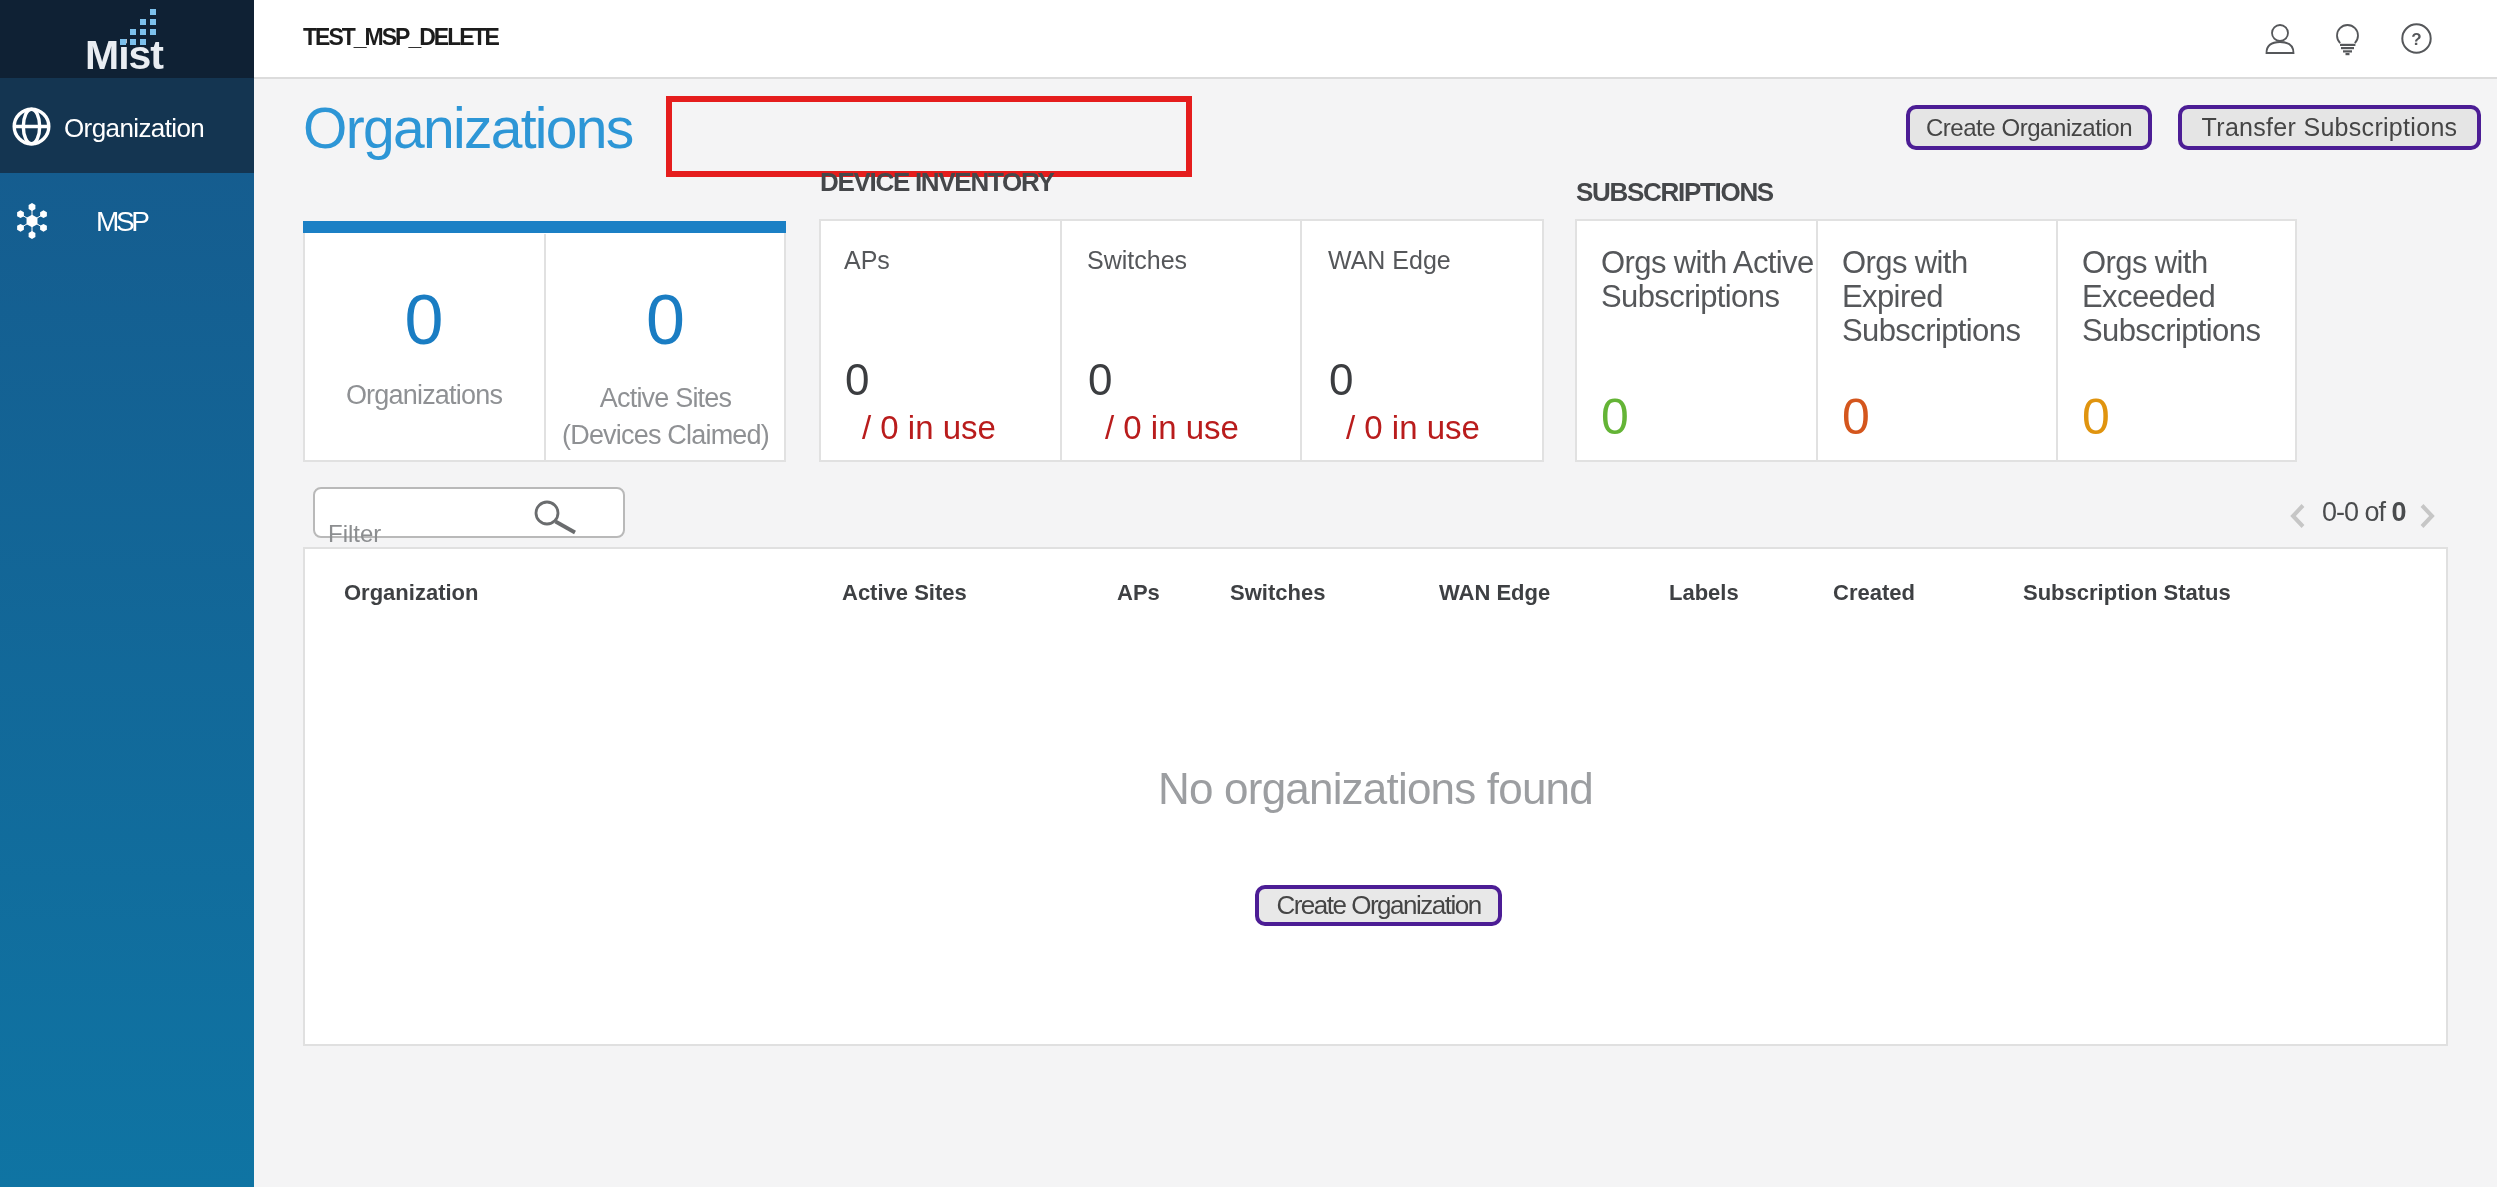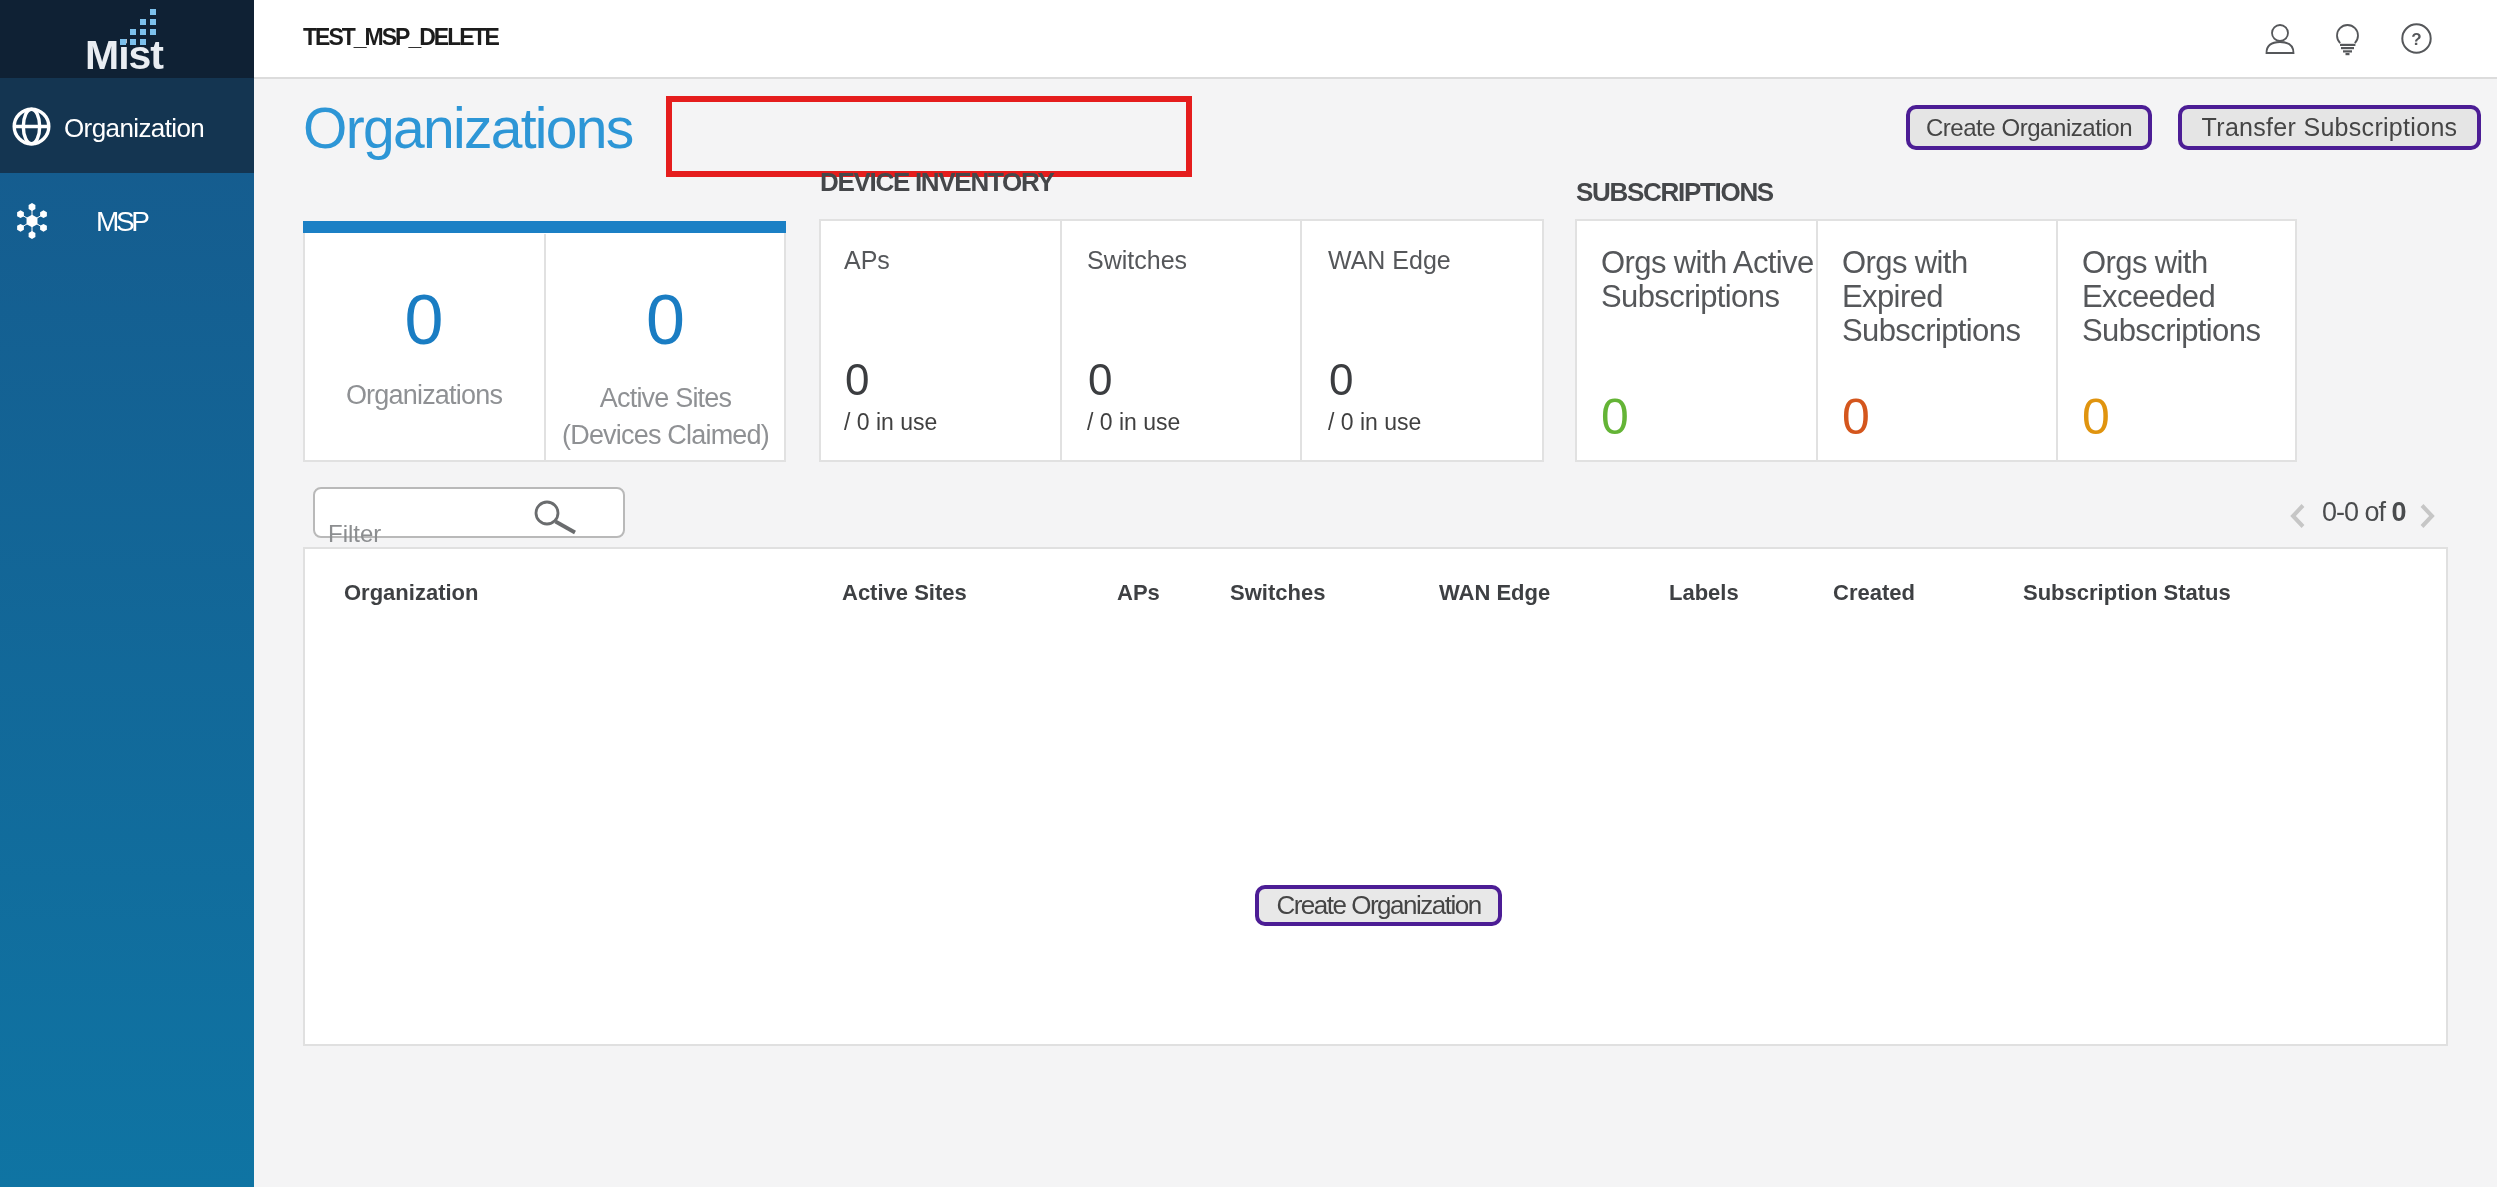--- a/index.html
+++ b/index.html
@@ -40,21 +40,21 @@
 
   .bignum { font-size:70px; color:#1a7dc3; }
   .graylabel { color:#8f9194; font-size:27px; letter-spacing:-0.8px; }
 
   #card2 { left:819px; top:219px; width:725px; height:243px; }
   #card3 { left:1575px; top:219px; width:722px; height:243px; }
   .vline { position:absolute; width:2px; background:#e1e1e1; }
 
   .invtitle { font-size:25px; color:#55575a; }
   .invnum { font-size:44px; color:#3b3d40; }
-  .invuse { font-size:23px; color:#404040; }
+  .invuse { font-size:33px; color:#b91c1c;margin-left:18px; }
   .subtitle { font-size:31px; color:#55575a; letter-spacing:-0.6px; line-height:34px; }
   .subnum { font-size:50px; }
 
   
   #filter { left:313px; top:487px; width:312px; height:51px; background:#ffffff;
             border:2px solid #b9b9b9; border-radius:8px; }
 
   
   #table { left:303px; top:547px; width:2145px; height:499px; background:#ffffff; border:2px solid #e0e0e0; }
   .th { position:absolute; top:31px; font-size:22px; font-weight:bold; color:#3e4043; }
@@ -184,14 +184,15 @@
 
 <div id="table" class="abs">
   <div class="th" style="left:39px;">Organization</div>
   <div class="th" style="left:537px;">Active Sites</div>
   <div class="th" style="left:812px;">APs</div>
   <div class="th" style="left:925px;">Switches</div>
   <div class="th" style="left:1134px;">WAN Edge</div>
   <div class="th" style="left:1364px;">Labels</div>
   <div class="th" style="left:1528px;">Created</div>
   <div class="th" style="left:1718px;">Subscription Status</div>
+  <div id="noorg" class="abs">No organizations found</div>
   <div id="btn-create2" class="abs btn">Create Organization</div>
 </div>
 
 </body></html>

